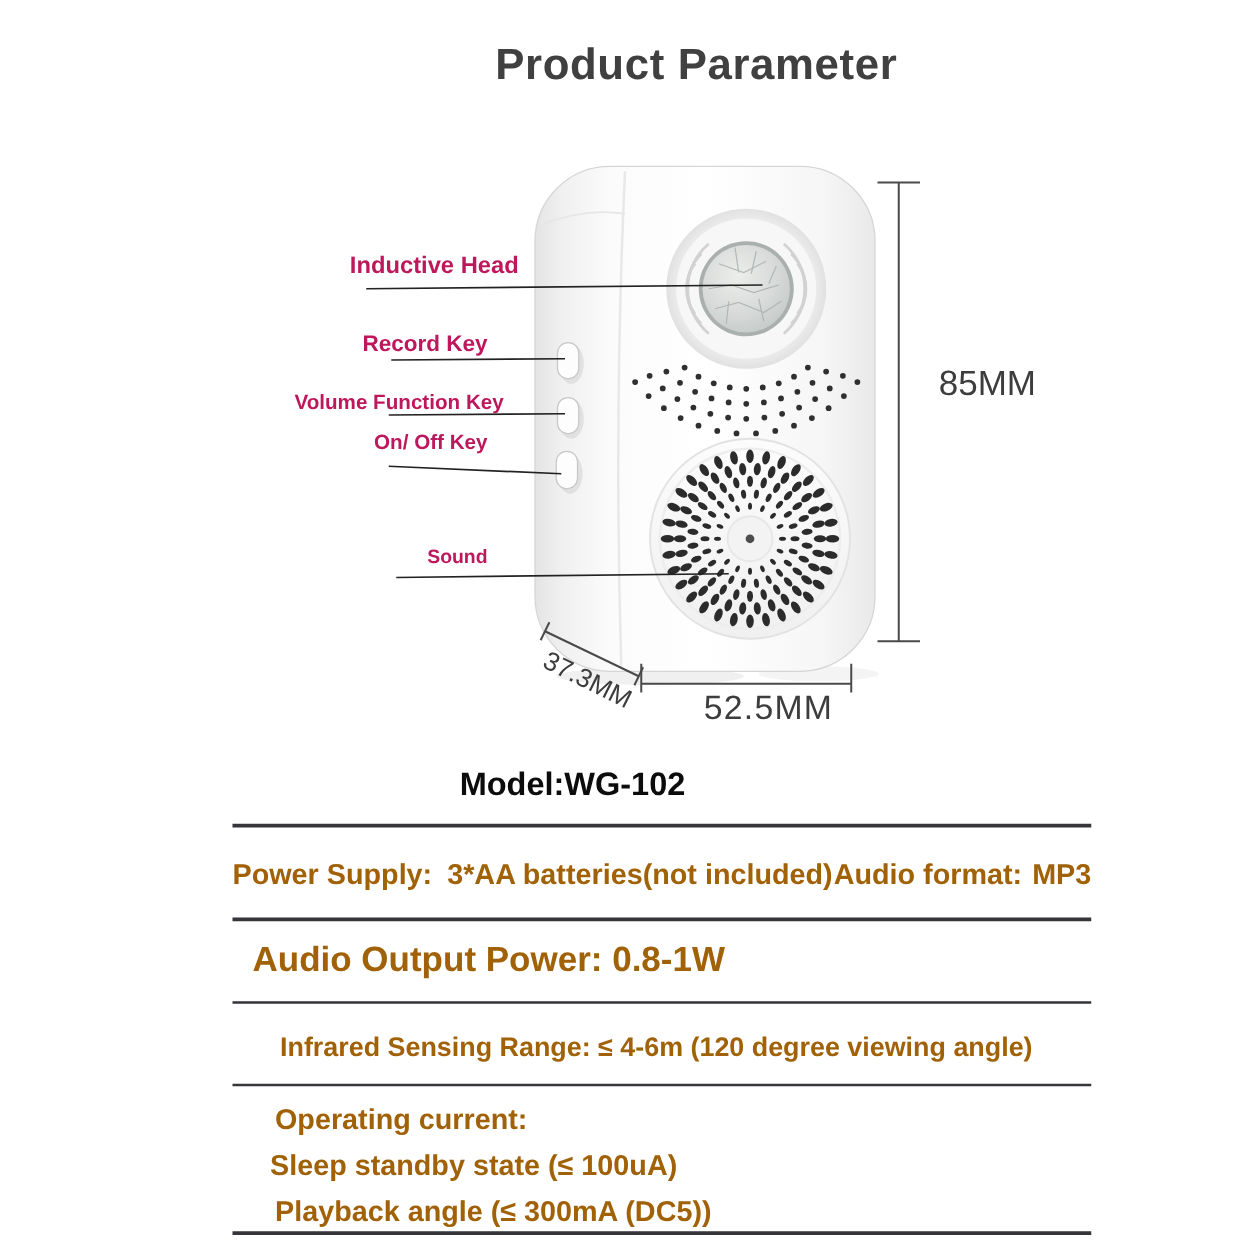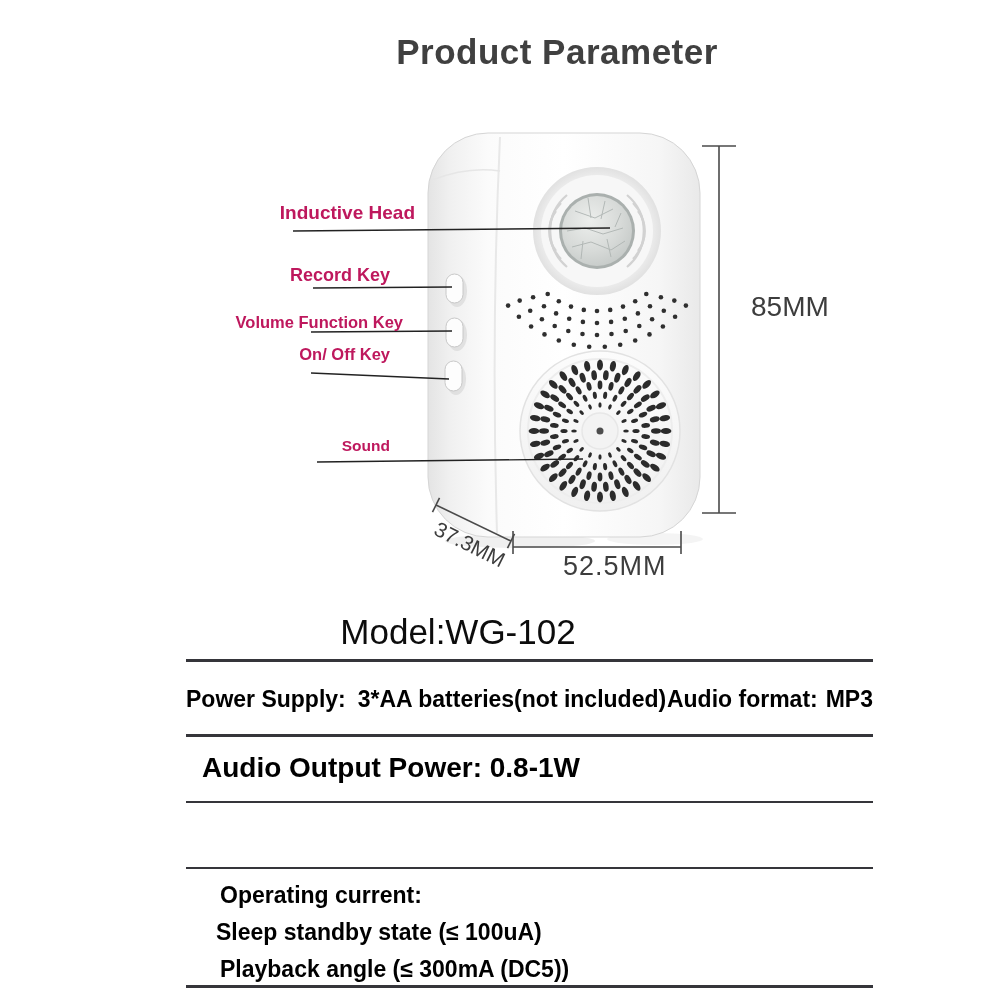--- a/index.html
+++ b/index.html
@@ -12,28 +12,28 @@
   .part-label{font-weight:700;color:#be185d;}
   #lbl-inductive{top:202px;right:585px;font-size:19px;}
   #lbl-record{top:265px;right:610px;font-size:18px;}
   #lbl-volume{top:313px;right:597px;font-size:16.5px;}
   #lbl-onoff{top:345px;right:610px;font-size:16.5px;}
   #lbl-sound{top:437px;right:610px;font-size:15.5px;}
   .dim-label{color:#3d3d3d;font-weight:400;}
   #dim-85{top:291px;left:751px;font-size:28px;}
   #dim-52{top:551px;left:563px;font-size:27px;letter-spacing:1px;text-align:right;}
   #dim-37{top:517px;left:441px;font-size:21px;transform:rotate(26.5deg);transform-origin:left top;}
-  #model-line{top:612px;left:458px;transform:translateX(-50%);font-size:35px;font-weight:400;}
+  #model-line{top:612px;left:458px;transform:translateX(-50%);font-size:26px;font-weight:700;}
   .sep{position:absolute;left:186px;width:687px;background:#35353a;}
   #sep1{top:659px;height:3px;}
   #sep2{top:734px;height:3px;}
   #sep3{top:801px;height:2px;}
   #sep4{top:867px;height:2px;}
   #sep5{top:985px;height:3px;}
-  .spec{position:absolute;font-weight:700;color:#000000;}
+  .spec{position:absolute;font-weight:700;color:#a16207;}
   #row1{top:686px;left:186px;width:687px;display:flex;justify-content:space-between;font-size:23px;}
   #row1 .pair .val{margin-left:12px;}
   #row1 .pair.right .val{margin-left:8px;}
   #row2{top:752px;left:202px;font-size:28px;}
   #row3{top:826px;left:224px;font-size:21.5px;}
   #row4a{top:882px;left:220px;font-size:23px;}
   #row4b{top:919px;left:216px;font-size:23px;}
   #row4c{top:956px;left:220px;font-size:23px;}
   #device-svg{position:absolute;top:0;left:0;}
 </style>
@@ -351,17 +351,18 @@
 
   <div id="row1" class="spec">
     <span class="pair">
       <span>Power Supply:</span><span class="val">3*AA batteries(not included)</span>
     </span>
     <span class="pair right">
       <span>Audio format:</span><span class="val">MP3</span>
     </span>
   </div>
   <div id="row2" class="spec">Audio Output Power: 0.8-1W</div>
+  <div id="row3" class="spec">Infrared Sensing Range: ≤ 4-6m (120 degree viewing angle)</div>
   <div id="row4a" class="spec">Operating current:</div>
   <div id="row4b" class="spec">Sleep standby state (≤ 100uA)</div>
   <div id="row4c" class="spec">Playback angle (≤ 300mA (DC5))</div>
 
 </div>
 
 </body></html>

